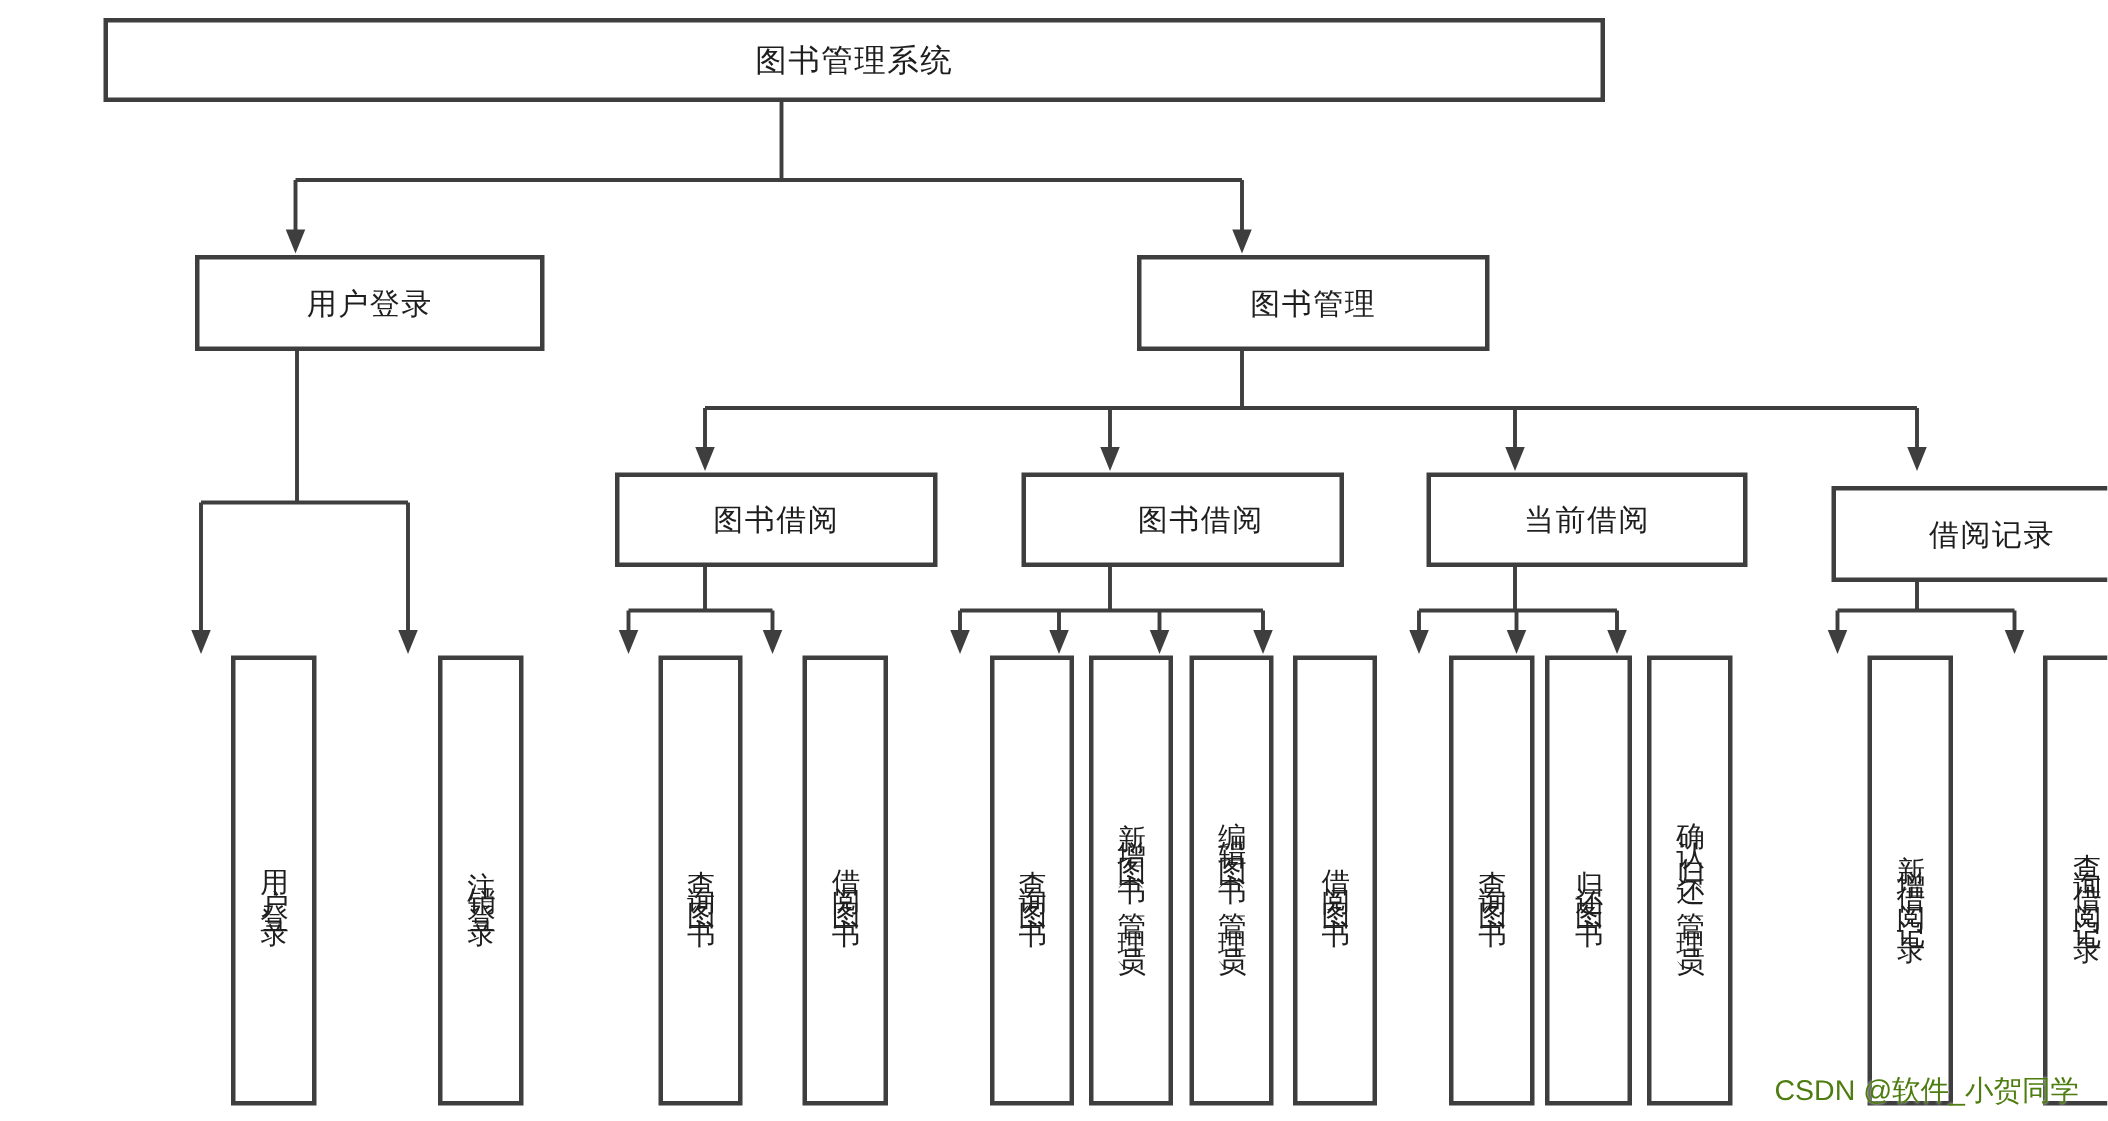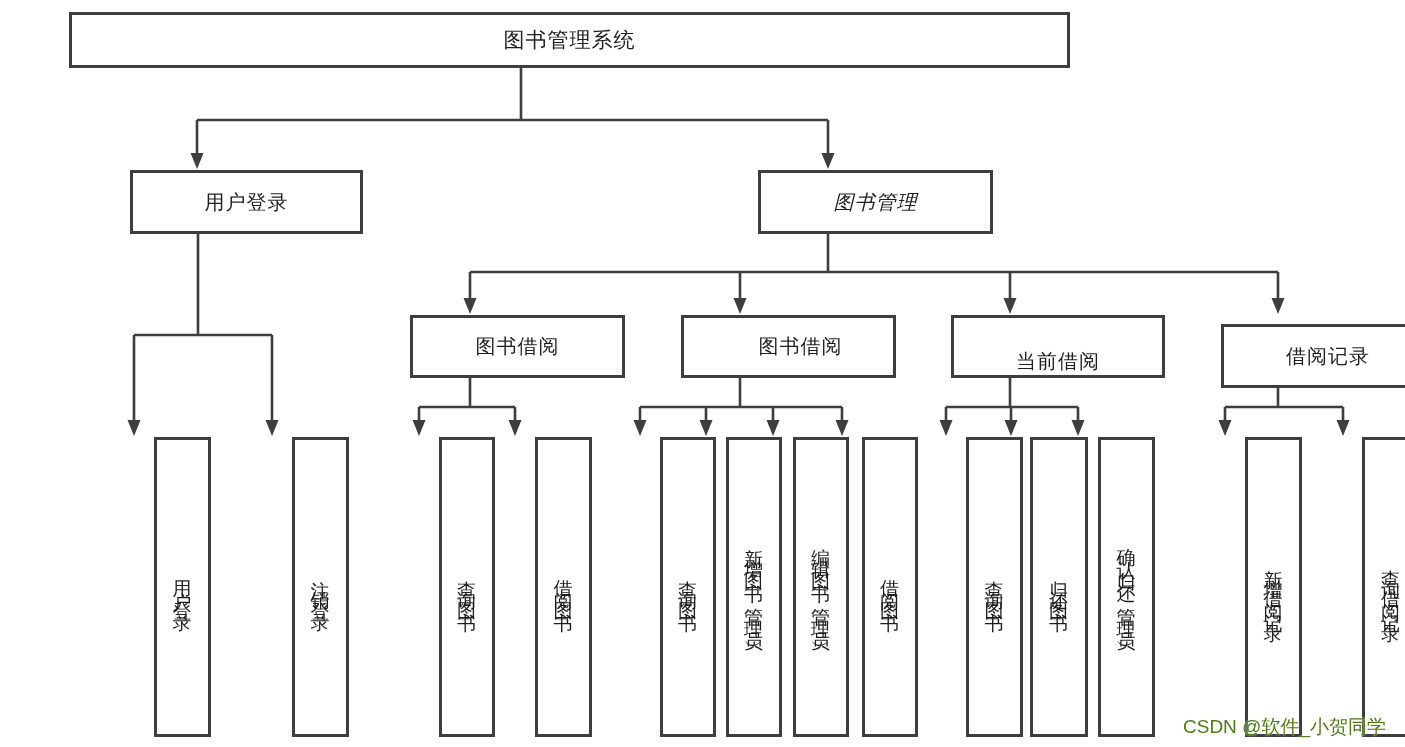--- a/index.html
+++ b/index.html
@@ -110,31 +110,31 @@
     </g>
   </svg>
 
   <div class="box root" style="left:21px; top:12px; width:1001px; height:56px;">
     <span class="lbl">图书管理系统</span>
   </div>
 
   <div class="box" style="left:82px; top:170px; width:233px; height:64px;">
     <span class="lbl">用户登录</span>
   </div>
-  <div class="box" style="left:710px; top:170px; width:235px; height:64px;font-style:italic;">
+  <div class="box" style="left:710px; top:170px; width:235px; height:64px;">
     <span class="lbl">图书管理</span>
   </div>
 
   <div class="box" style="left:362px; top:315px; width:215px; height:63px;">
     <span class="lbl">图书借阅</span>
   </div>
   <div class="box" style="left:633px; top:315px; width:215px; height:63px;padding-left:24px;">
     <span class="lbl">图书借阅</span>
   </div>
-  <div class="box" style="left:903px; top:315px; width:214px; height:63px;align-items:flex-end;">
+  <div class="box" style="left:903px; top:315px; width:214px; height:63px;">
     <span class="lbl">当前借阅</span>
   </div>
   <div class="box" style="left:1173px; top:324px; width:214px; height:64px;">
     <span class="lbl">借阅记录</span>
   </div>
 
   <div class="box leaf" style="left:106px; top:437px; width:57px; height:300px;">
     <span class="lbl">用户登录</span>
   </div>
   <div class="box leaf" style="left:244px; top:437px; width:57px; height:300px;">

